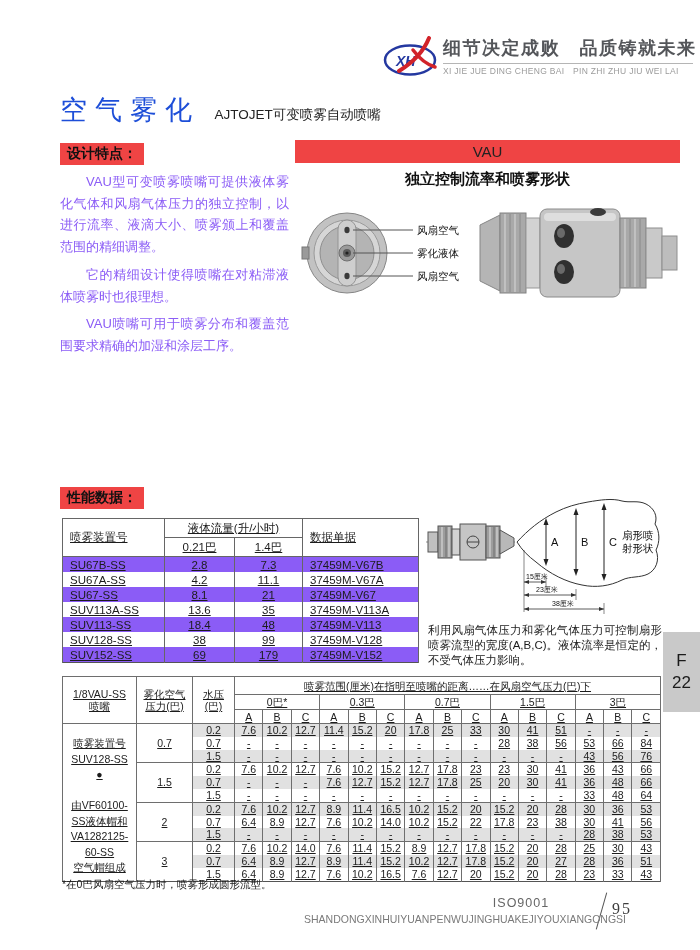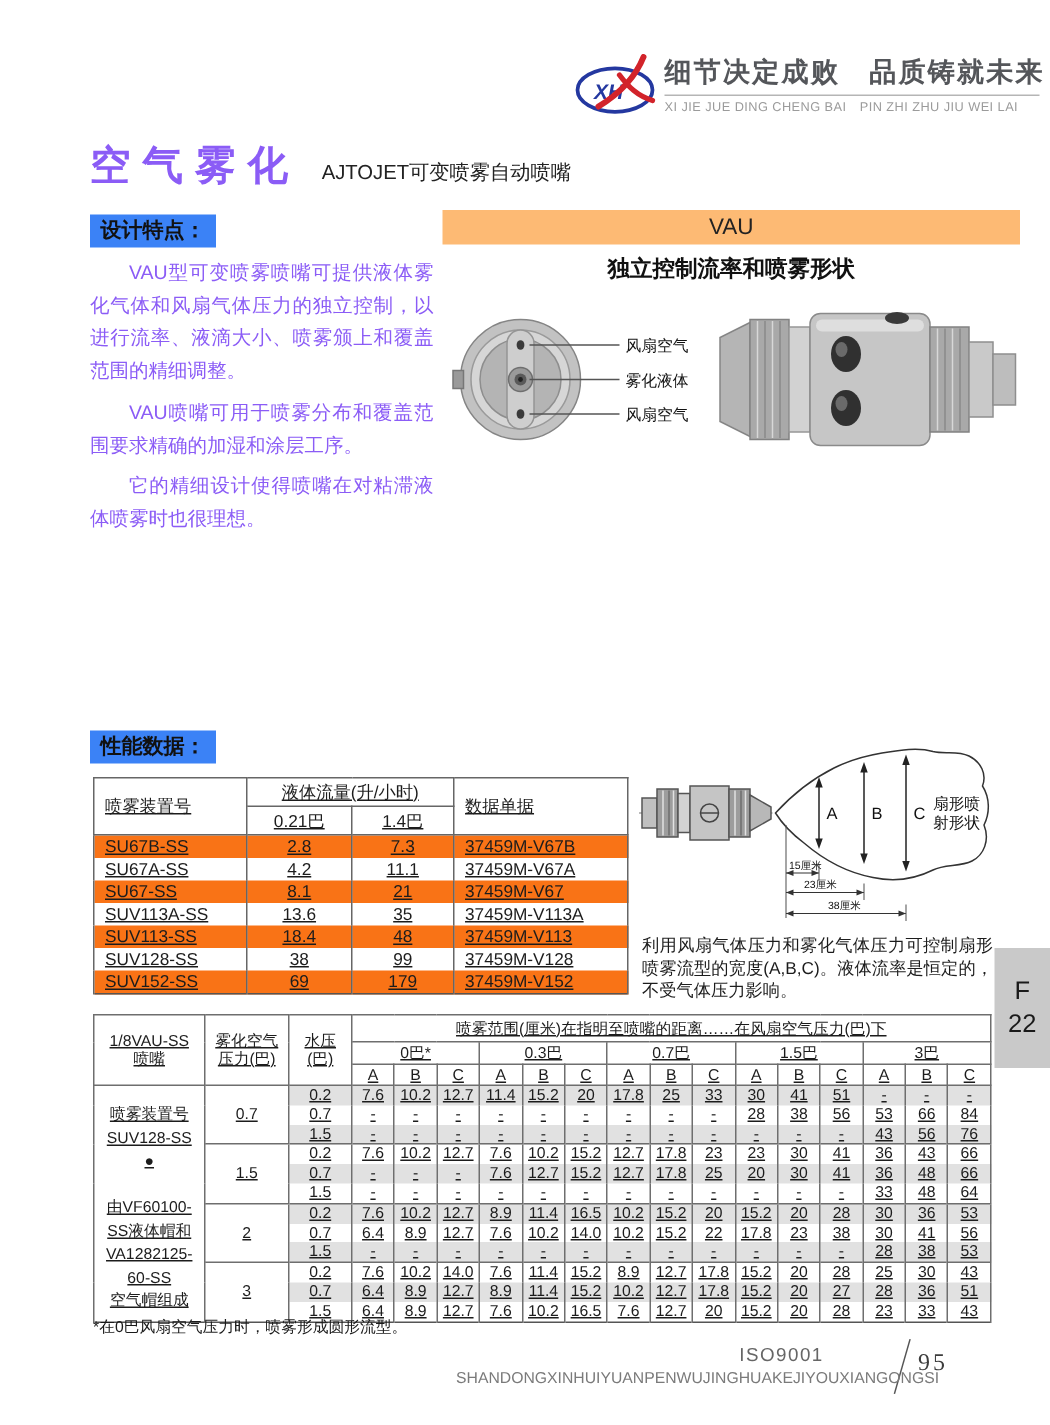--- a/index.html
+++ b/index.html
@@ -7,47 +7,47 @@
         font-family:"Liberation Sans","DejaVu Sans",sans-serif;color:#1c1c1c;overflow:hidden;}
 
   
   .logo-wrap{position:absolute;left:383px;top:36px;}
   .slogan{position:absolute;left:443px;top:36px;width:250px;}
   .slogan-cn{font-size:18px;font-weight:bold;color:#54565a;letter-spacing:1.5px;white-space:nowrap;}
   .slogan-py{font-size:8.5px;color:#9b9b9b;border-top:1px solid #b5b5b5;margin-top:3px;padding-top:2px;letter-spacing:.3px;white-space:nowrap;}
 
   
   .title-row{position:absolute;left:60px;top:92px;white-space:nowrap;}
-  .title-main{font-size:27px;font-weight:bold;letter-spacing:8px;color:#8b5cf6;margin-top:48px;}
+  .title-main{font-size:27px;font-weight:normal;letter-spacing:8px;color:#1d4ed8;margin-top:48px;}
   .title-sub{font-size:13.5px;color:#222;margin-left:10px;}
 
-  .sec-label{display:inline-block;background:#3b82f6;padding:2px 7px;font-size:14px;font-weight:bold;color:#111;}
+  .sec-label{display:inline-block;background:#ef4444;padding:2px 7px;font-size:14px;font-weight:bold;color:#111;}
 
   
   .left-col{position:absolute;left:60px;top:143px;width:229px;}
   .left-col .para{margin:6px 0 0 0;}
   .para{margin:0;text-indent:2em;text-align:justify;line-height:21.7px;font-size:13px;color:#8b5cf6;}
 
   
   .right-col{position:absolute;left:295px;top:140px;width:385px;}
-  .vau-bar{height:23px;line-height:23px;background:#fdba74;text-align:center;font-size:15px;color:#222;}
+  .vau-bar{height:23px;line-height:23px;background:#ef4444;text-align:center;font-size:15px;color:#222;}
   .vau-sub{text-align:center;font-size:15px;font-weight:bold;margin-top:7px;color:#111;}
   .photo{display:block;margin-top:4px;}
   .right-col .para{line-height:21.5px;margin-top:2px;}
 
   
   .perf-label{position:absolute;left:60px;top:487px;}
 
   table{border-collapse:collapse;text-decoration:underline;}
   #table1{position:absolute;left:62px;top:518px;width:356px;table-layout:fixed;font-size:11.5px;border:1.5px solid #555;}
   #table1 th{font-weight:normal;border:1px solid #666;height:16px;text-align:center;padding:1px 4px;}
   #table1 th.left, #table1 td.left{text-align:left;padding-left:7px;}
   #table1 thead{border-bottom:1.5px solid #555;}
   #table1 td{border-left:1px solid #666;border-right:1px solid #666;text-align:center;height:15px;padding:0 4px;}
-  #table1 tr.shade td{background:#f97316;}
+  #table1 tr.shade td{background:#8b5cf6;}
 
   
   .diagram{position:absolute;left:424px;top:490px;width:238px;}
   .diagram-caption{margin:2px 0 0 4px;font-size:11.5px;line-height:14.8px;text-align:justify;color:#1c1c1c;}
 
   .note-line{position:absolute;left:62px;top:660px;font-size:10.5px;white-space:nowrap;color:#1a1a1a;}
 
   
   #table2{position:absolute;left:62px;top:676px;width:598px;table-layout:fixed;font-size:10.5px;border:1.5px solid #555;}
   #table2 th{font-weight:normal;border:1px solid #6e6e6e;padding:0;text-align:center;line-height:12px;white-space:pre-line;}
@@ -94,22 +94,22 @@
   </div>
 
   <div class="title-row">
     <span class="title-main">空气雾化</span>
     <span class="title-sub">AJTOJET可变喷雾自动喷嘴</span>
   </div>
 
   <div class="left-col">
     <span class="sec-label">设计特点：</span>
     <p class="para">VAU型可变喷雾喷嘴可提供液体雾化气体和风扇气体压力的独立控制，以进行流率、液滴大小、喷雾颁上和覆盖范围的精细调整。</p>
+    <p class="para">它的精细设计使得喷嘴在对粘滞液体喷雾时也很理想。</p>
     <p class="para">VAU喷嘴可用于喷雾分布和覆盖范围要求精确的加湿和涂层工序。</p>
-    <p class="para">它的精细设计使得喷嘴在对粘滞液体喷雾时也很理想。</p>
   </div>
 
   <div class="right-col">
     <div class="vau-bar">VAU</div>
     <div class="vau-sub">独立控制流率和喷雾形状</div>
 
     <svg class="photo" width="385" height="120" viewBox="0 0 385 120">
 
       <circle cx="52" cy="60" r="40" fill="#c2c2c2" stroke="#858585"></circle>
       <circle cx="52" cy="60" r="33" fill="#d6d6d6" stroke="#9a9a9a"></circle>

